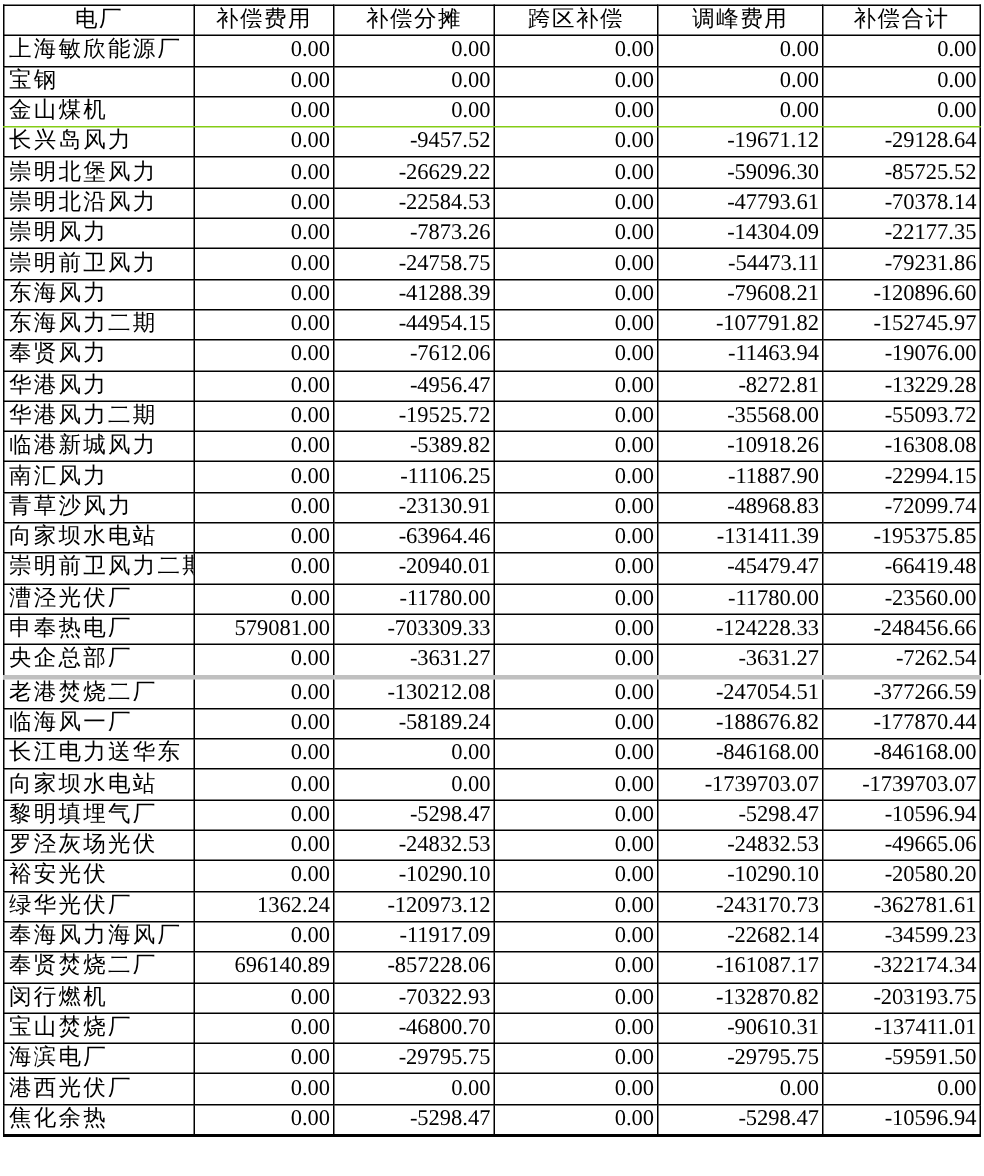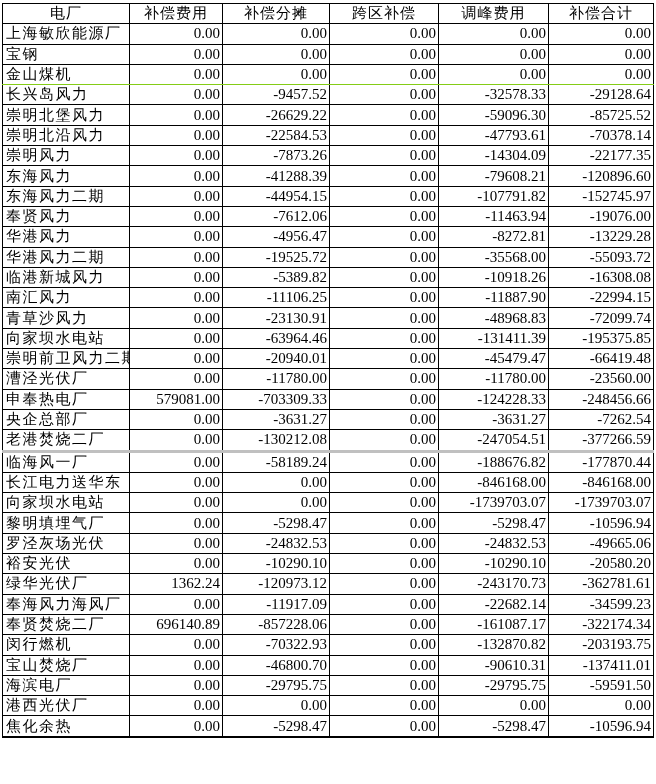--- a/index.html
+++ b/index.html
@@ -100,21 +100,21 @@
         <td class="num">0.00</td>
         <td class="num">0.00</td>
         <td class="num">0.00</td>
         <td class="num">0.00</td>
       </tr>
       <tr>
         <td class="name">长兴岛风力</td>
         <td class="num">0.00</td>
         <td class="num">-9457.52</td>
         <td class="num">0.00</td>
-        <td class="num">-32578.33</td>
+        <td class="num">-19671.12</td>
         <td class="num">-29128.64</td>
       </tr>
       <tr>
         <td class="name">崇明北堡风力</td>
         <td class="num">0.00</td>
         <td class="num">-26629.22</td>
         <td class="num">0.00</td>
         <td class="num">-59096.30</td>
         <td class="num">-85725.52</td>
       </tr>
@@ -126,20 +126,28 @@
         <td class="num">-47793.61</td>
         <td class="num">-70378.14</td>
       </tr>
       <tr>
         <td class="name">崇明风力</td>
         <td class="num">0.00</td>
         <td class="num">-7873.26</td>
         <td class="num">0.00</td>
         <td class="num">-14304.09</td>
         <td class="num">-22177.35</td>
+      </tr>
+      <tr>
+        <td class="name">崇明前卫风力</td>
+        <td class="num">0.00</td>
+        <td class="num">-24758.75</td>
+        <td class="num">0.00</td>
+        <td class="num">-54473.11</td>
+        <td class="num">-79231.86</td>
       </tr>
       <tr>
         <td class="name">东海风力</td>
         <td class="num">0.00</td>
         <td class="num">-41288.39</td>
         <td class="num">0.00</td>
         <td class="num">-79608.21</td>
         <td class="num">-120896.60</td>
       </tr>
       <tr>

